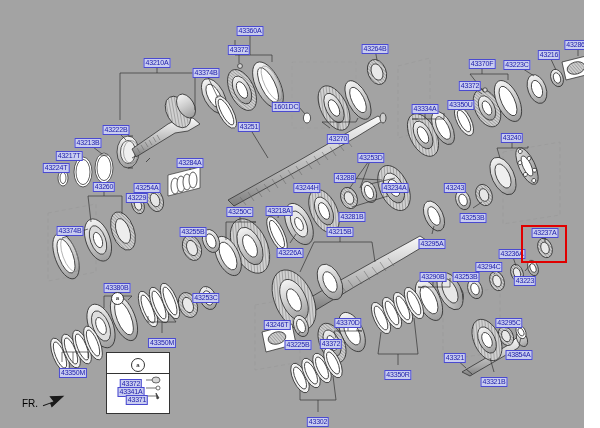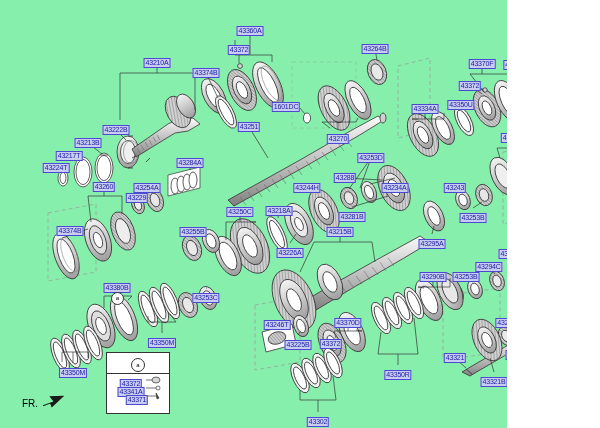--- a/index.html
+++ b/index.html
@@ -3,23 +3,23 @@
 <meta charset="utf-8">
 <title>Transmission Parts Diagram</title>
 <style>
   html,body{margin:0;padding:0;background:#ffffff;}
   body{
     font-family:"Liberation Sans", sans-serif;
     -webkit-font-smoothing:none;
   }
   #diagram{
     position:relative;
-    width:507px;
+    width:584px;
     height:428px;
-    background:#86efac;
+    background:#a3a3a3;
     overflow:hidden;
   }
   #art{
     position:absolute;
     left:0; top:0;
     width:600px; height:428px;
     pointer-events:none;
   }
   
   .lbl{

